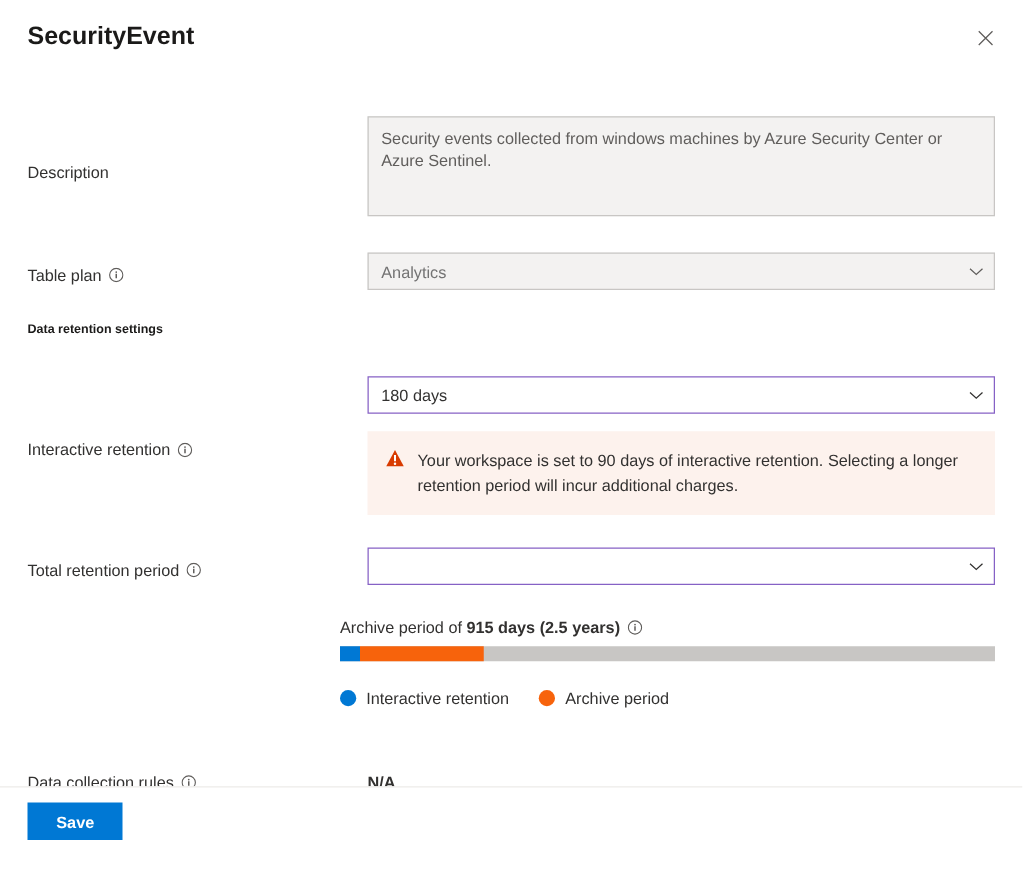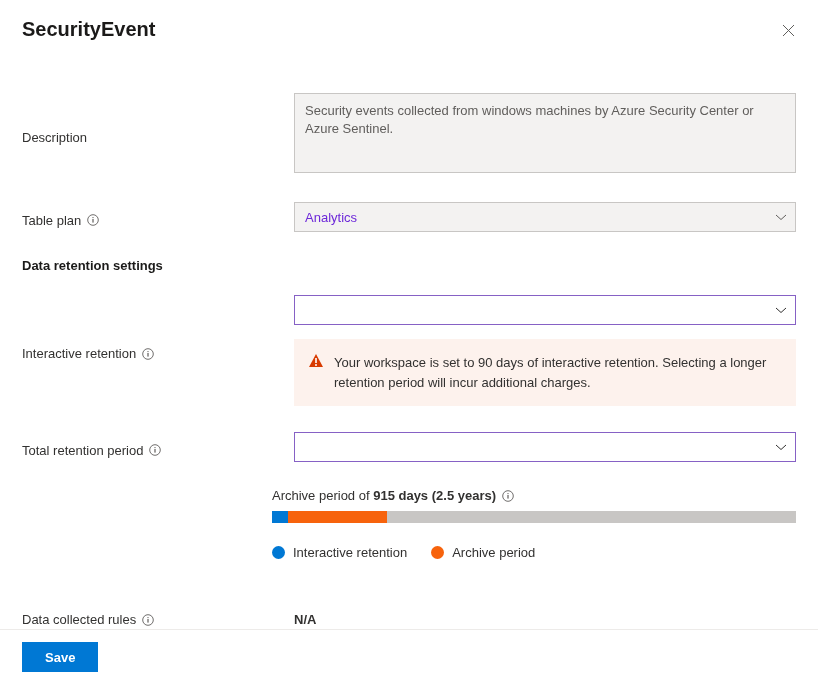--- a/index.html
+++ b/index.html
@@ -78,40 +78,40 @@
       font-family: inherit;
       font-size: 13px;
       background: #fff;
       position: relative;
       display: flex;
       align-items: center;
       cursor: pointer;
     }
     .select.disabled {
       background: #f3f2f1;
-      color: #6d28d9;
+      color: #737373;
       cursor: default;
     }
     .select.purple {
       border: 1px solid #8661c5;
     }
     .select-value {
       flex: 1;
     }
     .chevron {
       position: absolute;
       right: 8px;
       top: 50%;
       transform: translateY(-50%);
     }
     .section-heading {
-      font-size: 13px;
+      font-size: 10px;
       font-weight: 600;
       color: #1b1a19;
-      margin-bottom: 22px;
+      margin-bottom: 32px;
       margin-top: 4px;
     }
     .info-icon {
       display: inline-flex;
     }
     .warning-box {
       background: #fdf2ed;
       padding: 14px 14px 14px 40px;
       margin-top: 14px;
       position: relative;
@@ -263,20 +263,21 @@
         <span class="info-icon">
           <svg width="12" height="12" viewBox="0 0 12 12">
               <circle cx="6" cy="6" r="5.3" stroke="#605e5c" stroke-width="0.9" fill="none"></circle>
               <circle cx="6" cy="3.6" r="0.7" fill="#605e5c"></circle>
               <rect x="5.4" y="5" width="1.2" height="3.6" fill="#605e5c"></rect>
             </svg>
         </span>
       </div>
       <div class="row-control">
         <div class="select purple">
+          <span class="select-value">180 days</span>
           <span class="chevron">
             <svg width="12" height="8" viewBox="0 0 12 8">
                 <path d="M1 1.5 L6 6 L11 1.5" stroke="#323130" stroke-width="1" fill="none"></path>
               </svg>
           </span>
         </div>
         <div class="warning-box">
           <span class="warning-icon">
             <svg width="16" height="16" viewBox="0 0 16 16">
                 <path d="M8 1 L15 14 L1 14 Z" fill="#d83b01"></path>
@@ -341,21 +342,21 @@
           <span>Archive period</span>
         </div>
       </div>
     </div>
   </div>
 
   <div style="height:28px"></div>
 
   <div class="row">
     <div class="row-label">
-      <span>Data collected rules</span>
+      <span>Data collection rules</span>
       <span class="info-icon">
         <svg width="12" height="12" viewBox="0 0 12 12">
             <circle cx="6" cy="6" r="5.3" stroke="#605e5c" stroke-width="0.9" fill="none"></circle>
             <circle cx="6" cy="3.6" r="0.7" fill="#605e5c"></circle>
             <rect x="5.4" y="5" width="1.2" height="3.6" fill="#605e5c"></rect>
           </svg>
       </span>
     </div>
     <div class="row-control" style="padding-top:6px;font-weight:bold;">
       <span>N/A</span>

